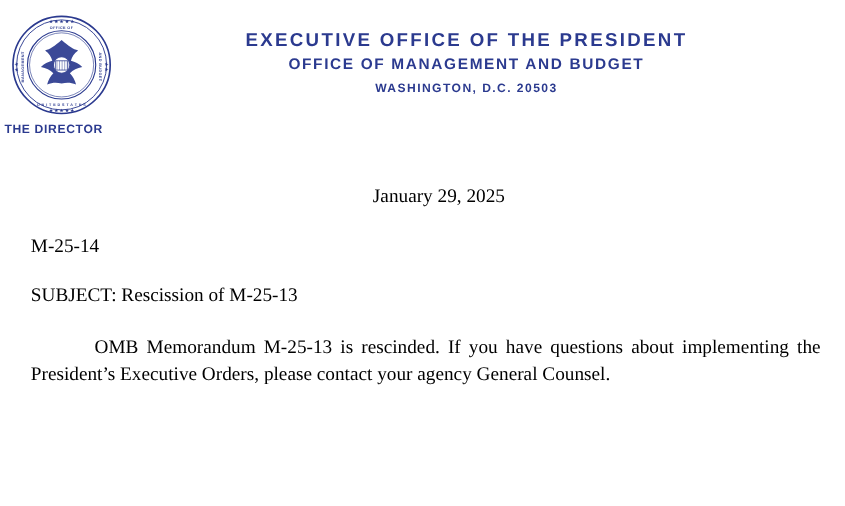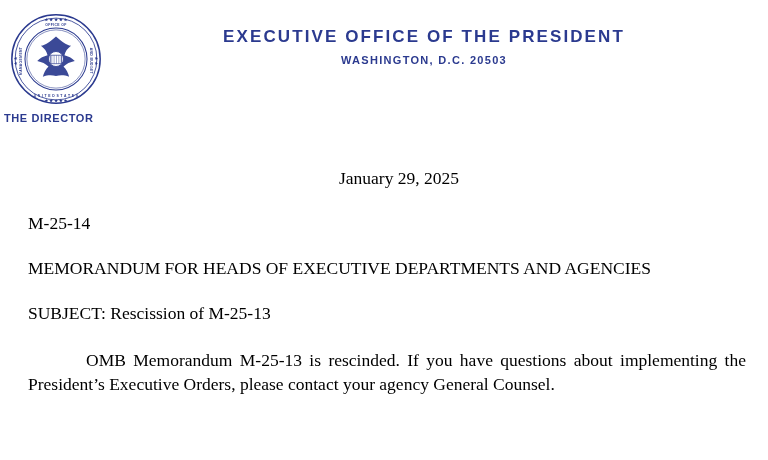--- a/index.html
+++ b/index.html
@@ -147,31 +147,31 @@
           <path d="M44 46 h12 v9 h-12 z" fill="none" stroke="#2b3a8f" stroke-width="0.8"></path>
           <path d="M45.5 46 v9 M48 46 v9 M50.5 46 v9 M53 46 v9 M55.5 46 v9" stroke="#2b3a8f" stroke-width="0.5"></path>
         </g>
       </svg>
     </div>
     <div class="director-label">THE DIRECTOR</div>
   </div>
 
   <div class="header-lines">
     <div class="hdr-1">EXECUTIVE OFFICE OF THE PRESIDENT</div>
+    <div class="hdr-2">OFFICE OF MANAGEMENT AND BUDGET</div>
     <div class="hdr-3">WASHINGTON, D.C. 20503</div>
   </div>
 
 </div>
 
 <div class="doc-body">
 
   <div class="date-line">January 29, 2025</div>
 
   <div class="memo-line">M-25-14</div>
 
-  <div class="memo-line">MEMORANDUM FOR HEADS OF EXECUTIVE DEPARTMENTS AND AGENCIES</div>
 
 
   <div class="memo-line">SUBJECT: Rescission of M-25-13</div>
 
   <div class="body-para">OMB Memorandum M-25-13 is rescinded.  If you have questions about implementing the President’s Executive Orders, please contact your agency General Counsel.</div>
 
 </div>
 
 </body></html>

